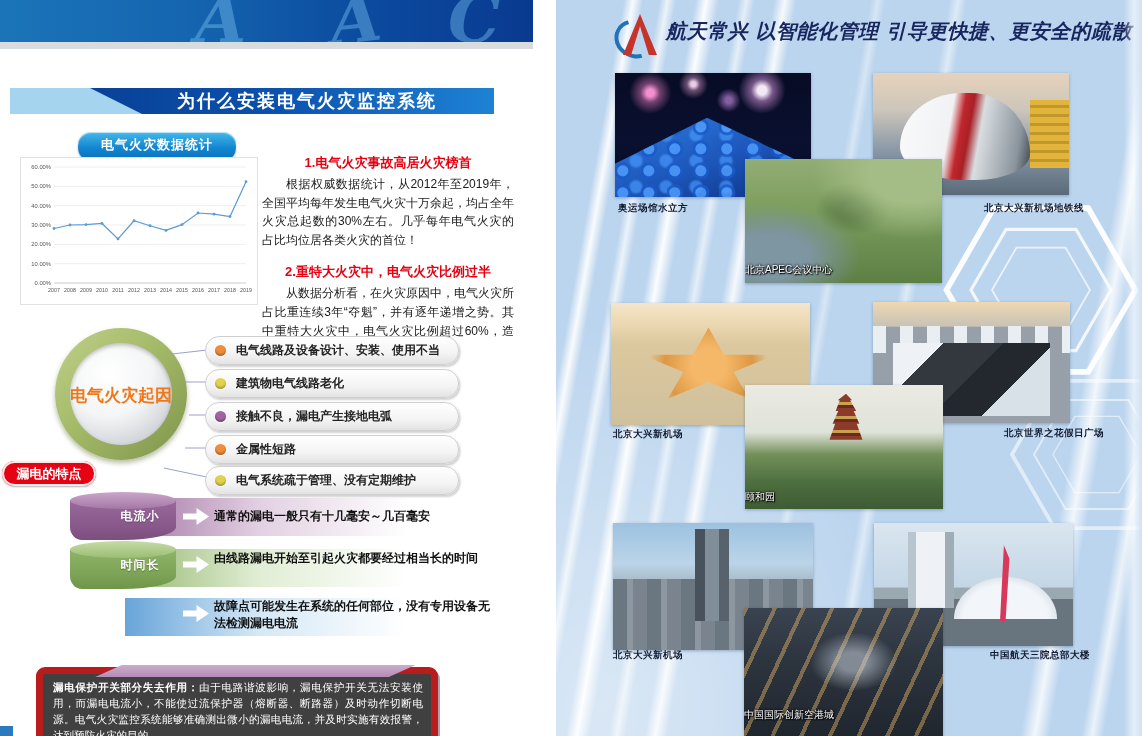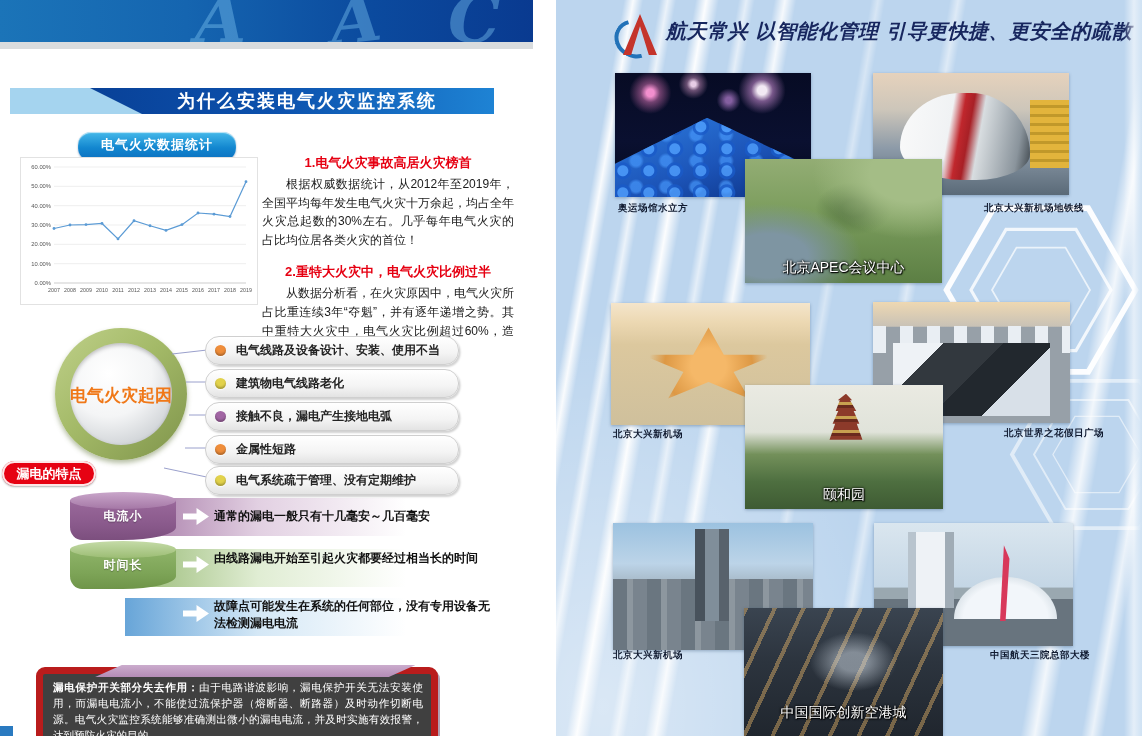--- a/index.html
+++ b/index.html
@@ -64,21 +64,21 @@
   .cylinder{position:absolute;left:70px;width:106px;height:50px;z-index:2;}
   .cyl-body{position:absolute;left:0;top:8px;width:106px;height:40px;border-radius:0 0 53px 12px/0 0 13px 13px;}
   .cyl-top{position:absolute;left:0;top:0;width:106px;height:17px;border-radius:50%;}
   .cyl-purple .cyl-body{background:linear-gradient(180deg,#9a699b 0%,#8a5a8c 60%,#7c4f7e 100%);}
   .cyl-purple .cyl-top{background:linear-gradient(180deg,#c9a6ca 0%,#a578a6 100%);}
   .cyl-green .cyl-body{background:linear-gradient(180deg,#8fb469 0%,#7da457 60%,#6f9549 100%);}
   .cyl-green .cyl-top{background:linear-gradient(180deg,#c5dba8 0%,#9cbd74 100%);}
   .cyl-blue .cyl-body{background:linear-gradient(180deg,#5fa0d6 0%,#4f90c8 60%,#4583ba 100%);}
   .cyl-blue .cyl-top{background:linear-gradient(180deg,#abd0ec 0%,#6faade 100%);}
   .cyl-label{position:absolute;left:0;top:16px;width:100%;text-align:center;color:#fff;
-    font-size:12px;font-weight:bold;letter-spacing:1px;z-index:3;text-shadow:0 1px 1px rgba(0,0,0,.3);}
+    font-size:12px;font-weight:bold;letter-spacing:1px;z-index:3;text-shadow:0 1px 1px rgba(0,0,0,.3);padding-left:17px;}
 
   .trait-arrow{position:absolute;left:183px;width:26px;height:17px;background:#fff;z-index:3;
     clip-path:polygon(0 32%,52% 32%,52% 0,100% 50%,52% 100%,52% 68%,0 68%);
     filter:drop-shadow(1px 1px 1px rgba(0,0,0,.25));}
   .trait-desc{position:absolute;left:214px;width:286px;color:#111;font-size:12px;font-weight:bold;
     line-height:1.4;z-index:3;}
 
   .note-box{position:absolute;left:36px;top:667px;width:388px;height:63px;background:#404040;
     border:7px solid #b91c1c;border-radius:9px;box-shadow:2px 3px 0 rgba(110,80,115,.55);z-index:2;}
   .note-box::before{content:"";position:absolute;left:10%;right:4%;top:-9px;height:12px;z-index:-1;
@@ -111,21 +111,21 @@
   .logo-arc{position:absolute;left:0;top:7px;width:34px;height:30px;border:4px solid #2272b8;
     border-radius:50%;border-top-color:transparent;border-right-color:transparent;transform:rotate(28deg);}
   .logo-a{position:absolute;left:9px;top:1px;width:34px;height:41px;background:#c4342b;
     clip-path:polygon(50% 0,100% 100%,76% 100%,50% 30%,24% 100%,0 100%);}
   .slogan{position:absolute;left:110px;top:18px;width:470px;color:#17265e;
     font-family:"DejaVu Serif",serif;font-style:italic;font-weight:bold;font-size:20px;
     letter-spacing:.5px;white-space:nowrap;}
 
   .photo{position:absolute;overflow:hidden;box-shadow:0 1px 3px rgba(30,60,100,.35);}
   .photo::before,.photo::after{content:"";position:absolute;}
-  .cap-in{position:absolute;left:0;width:100%;text-align:center;color:#fff;font-size:14px;
+  .cap-in{position:absolute;left:0;width:100%;color:#fff;font-size:10px;
     text-shadow:0 0 3px #000,0 0 2px #000,1px 1px 1px #000;z-index:4;}
   .cap-below{position:absolute;font-size:9.5px;font-weight:bold;color:#101a30;letter-spacing:.5px;z-index:4;}
 
   
   .p-watercube{left:59px;top:73px;width:196px;height:124px;
     background:
       radial-gradient(circle at 18% 16%,rgba(255,150,215,.95) 0 2%,rgba(245,130,200,.45) 5%,transparent 11%),
       radial-gradient(circle at 40% 9%,rgba(255,225,250,.9) 0 1.5%,rgba(255,180,230,.4) 4%,transparent 9%),
       radial-gradient(circle at 75% 14%,rgba(255,245,255,.95) 0 2.5%,rgba(230,160,235,.5) 6%,transparent 13%),
       radial-gradient(circle at 58% 22%,rgba(215,150,240,.6) 0 2%,transparent 8%),

